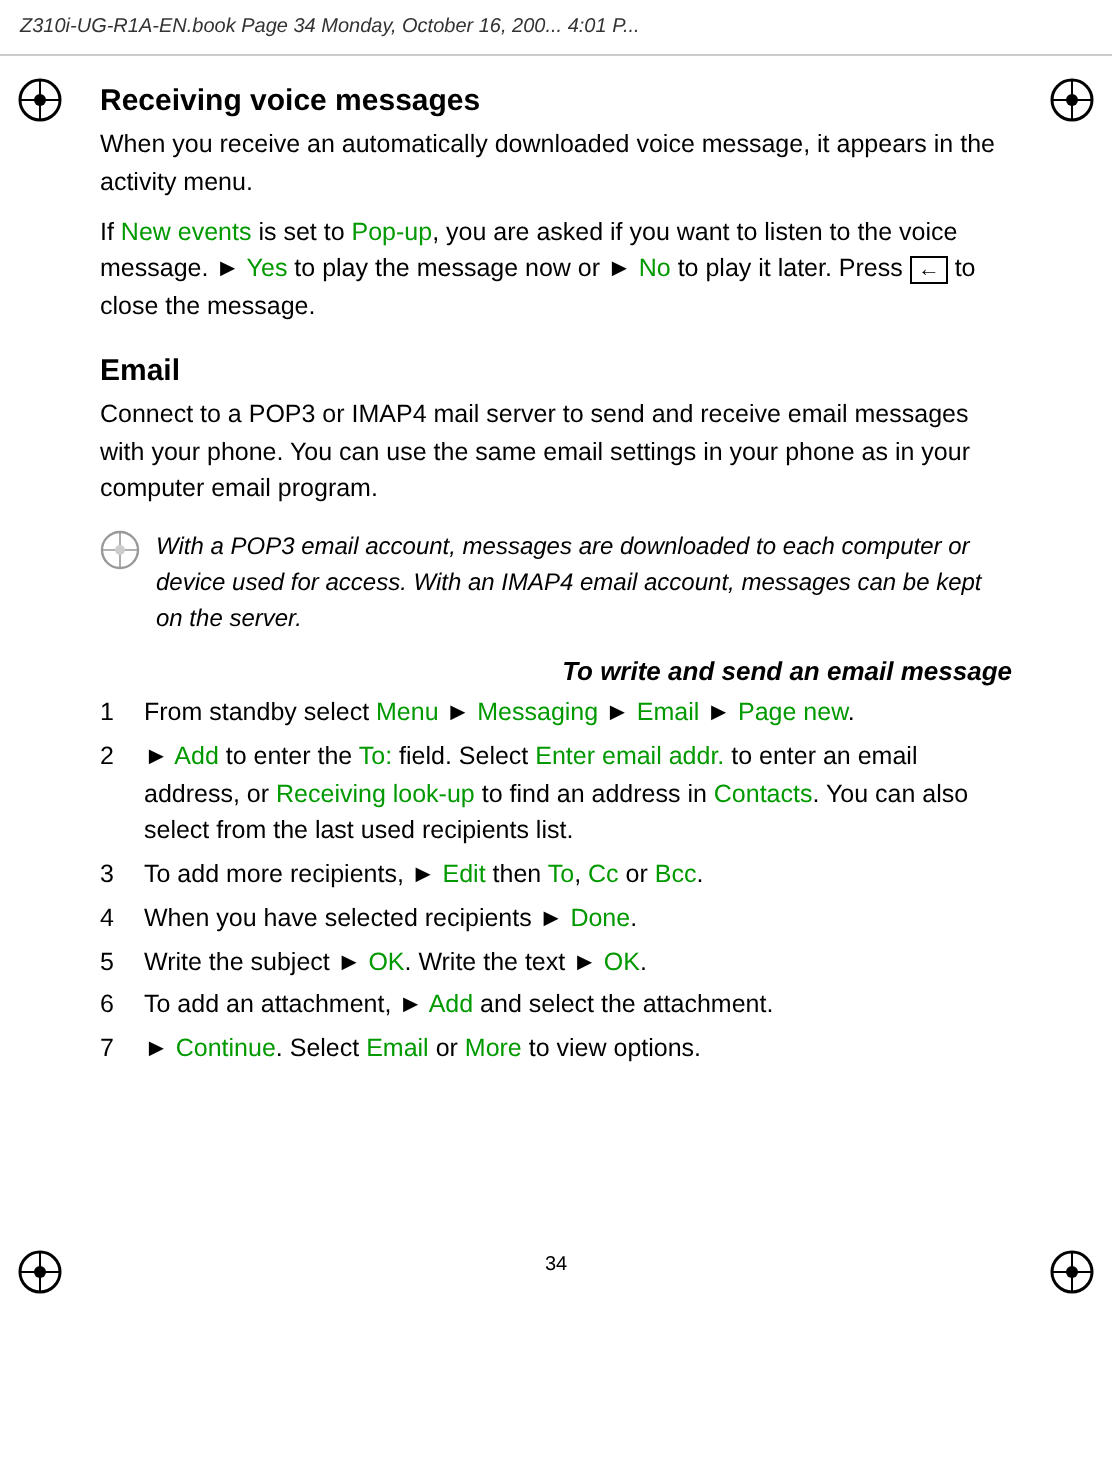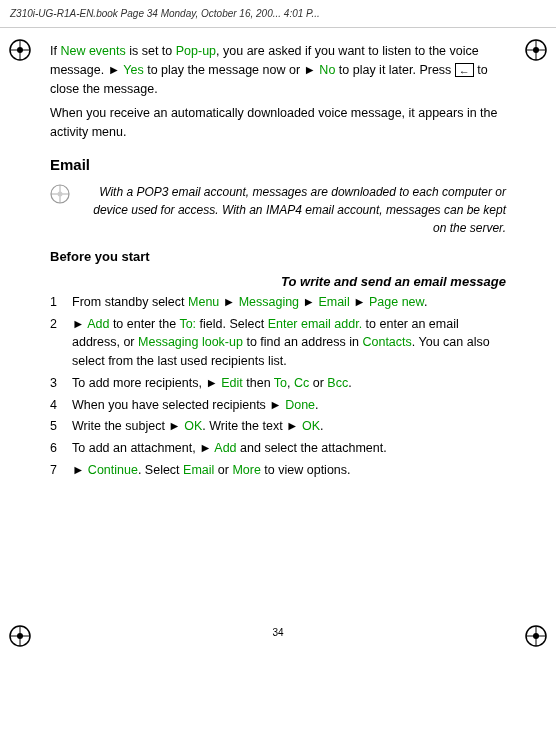--- a/index.html
+++ b/index.html
@@ -132,21 +132,20 @@
       height: 20px;
       margin-top: 1px;
     }
 
     .tip-text {
       font-size: 12px;
       font-style: italic;
       color: #000000;
       line-height: 1.5;
       flex: 1;
-      text-align: right;
     }
 
     
     .numbered-list {
       margin: 4px 0;
       padding-left: 0;
       list-style: none;
     }
 
     .numbered-list li {
@@ -209,54 +208,55 @@
     <svg viewBox="0 0 24 24" xmlns="http://www.w3.org/2000/svg">
       <circle cx="12" cy="12" r="10" fill="none" stroke="#000" stroke-width="1.5"></circle>
       <line x1="12" y1="2" x2="12" y2="22" stroke="#000" stroke-width="1"></line>
       <line x1="2" y1="12" x2="22" y2="12" stroke="#000" stroke-width="1"></line>
       <circle cx="12" cy="12" r="3" fill="#000"></circle>
     </svg>
   </div>
 
   <div class="content">
 
+    <h2 class="section-heading">Receiving voice messages</h2>
+    <p class="body-text">When you receive an automatically downloaded voice message, it appears in the activity menu.</p>
     <p class="body-text">
       If <span class="green">New events</span> is set to <span class="green">Pop-up</span>, you are asked if you want to listen to the voice message. ► <span class="green">Yes</span> to play the message now or ► <span class="green">No</span> to play it later. Press <span style="border:1px solid #000;padding:0 3px;font-size:11px;">←</span> to close the message.
     </p>
-    <p class="body-text">When you receive an automatically downloaded voice message, it appears in the activity menu.</p>
 
     <h2 class="section-heading">Email</h2>
+    <p class="body-text">Connect to a POP3 or IMAP4 mail server to send and receive email messages with your phone. You can use the same email settings in your phone as in your computer email program.</p>
 
     <div class="tip-box">
       <div class="tip-icon">
         <svg viewBox="0 0 20 20" xmlns="http://www.w3.org/2000/svg">
           <circle cx="10" cy="10" r="9" fill="none" stroke="#999" stroke-width="1.2"></circle>
           <line x1="10" y1="1" x2="10" y2="19" stroke="#999" stroke-width="0.8"></line>
           <line x1="1" y1="10" x2="19" y2="10" stroke="#999" stroke-width="0.8"></line>
           <circle cx="10" cy="10" r="2.5" fill="#ccc"></circle>
         </svg>
       </div>
       <p class="tip-text">With a POP3 email account, messages are downloaded to each computer or device used for access. With an IMAP4 email account, messages can be kept on the server.</p>
     </div>
 
-    <h3 class="sub-heading">Before you start</h3>
 
     <p class="italic-heading">To write and send an email message</p>
 
     <ol class="numbered-list">
       <li>
         <span class="num">1</span>
         <span class="item-text">
           From standby select <span class="green">Menu</span> ► <span class="green">Messaging</span> ► <span class="green">Email</span> ► <span class="green">Page new</span>.
         </span>
       </li>
       <li>
         <span class="num">2</span>
         <span class="item-text">
-          ► <span class="green">Add</span> to enter the <span class="green">To:</span> field. Select <span class="green">Enter email addr.</span> to enter an email address, or <span class="green">Messaging look-up</span> to find an address in <span class="green">Contacts</span>. You can also select from the last used recipients list.
+          ► <span class="green">Add</span> to enter the <span class="green">To:</span> field. Select <span class="green">Enter email addr.</span> to enter an email address, or <span class="green">Receiving look-up</span> to find an address in <span class="green">Contacts</span>. You can also select from the last used recipients list.
         </span>
       </li>
       <li>
         <span class="num">3</span>
         <span class="item-text">
           To add more recipients, ► <span class="green">Edit</span> then <span class="green">To</span>, <span class="green">Cc</span> or <span class="green">Bcc</span>.
         </span>
       </li>
       <li>
         <span class="num">4</span>

